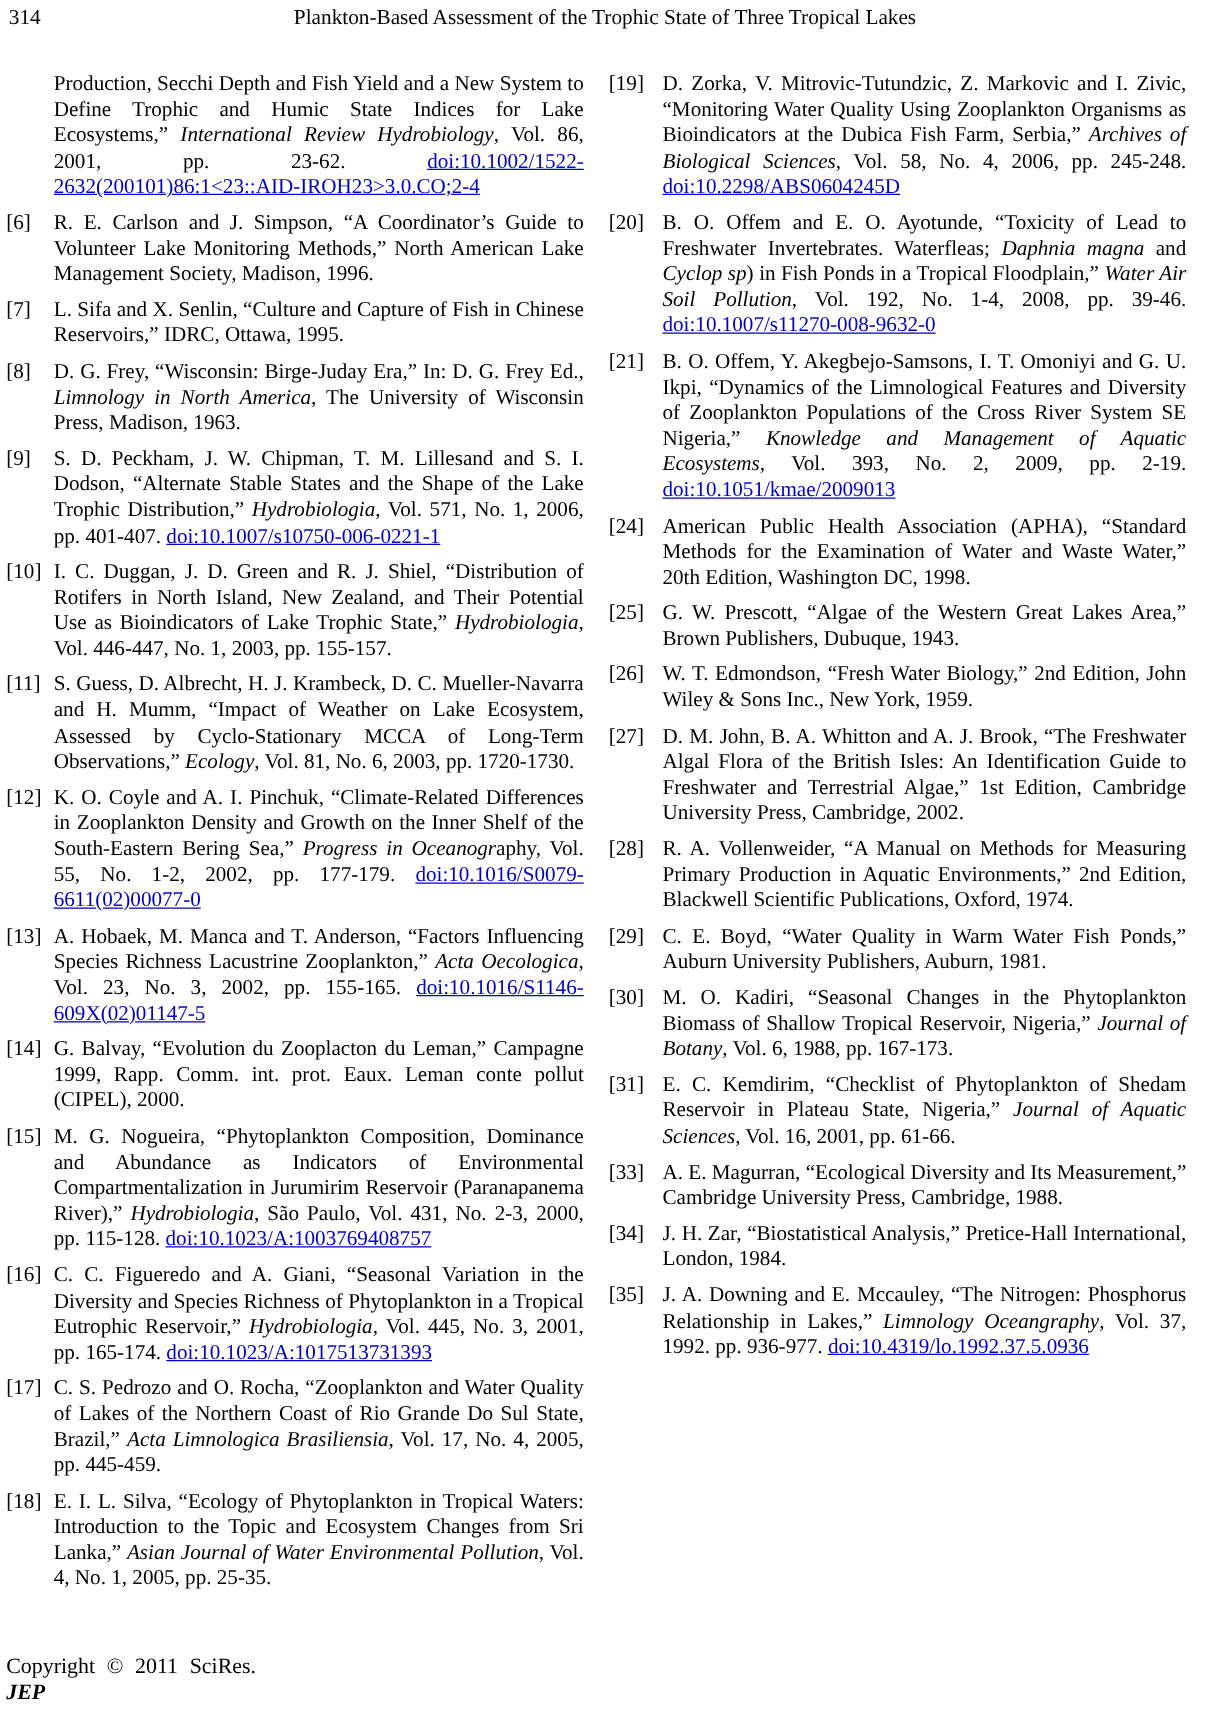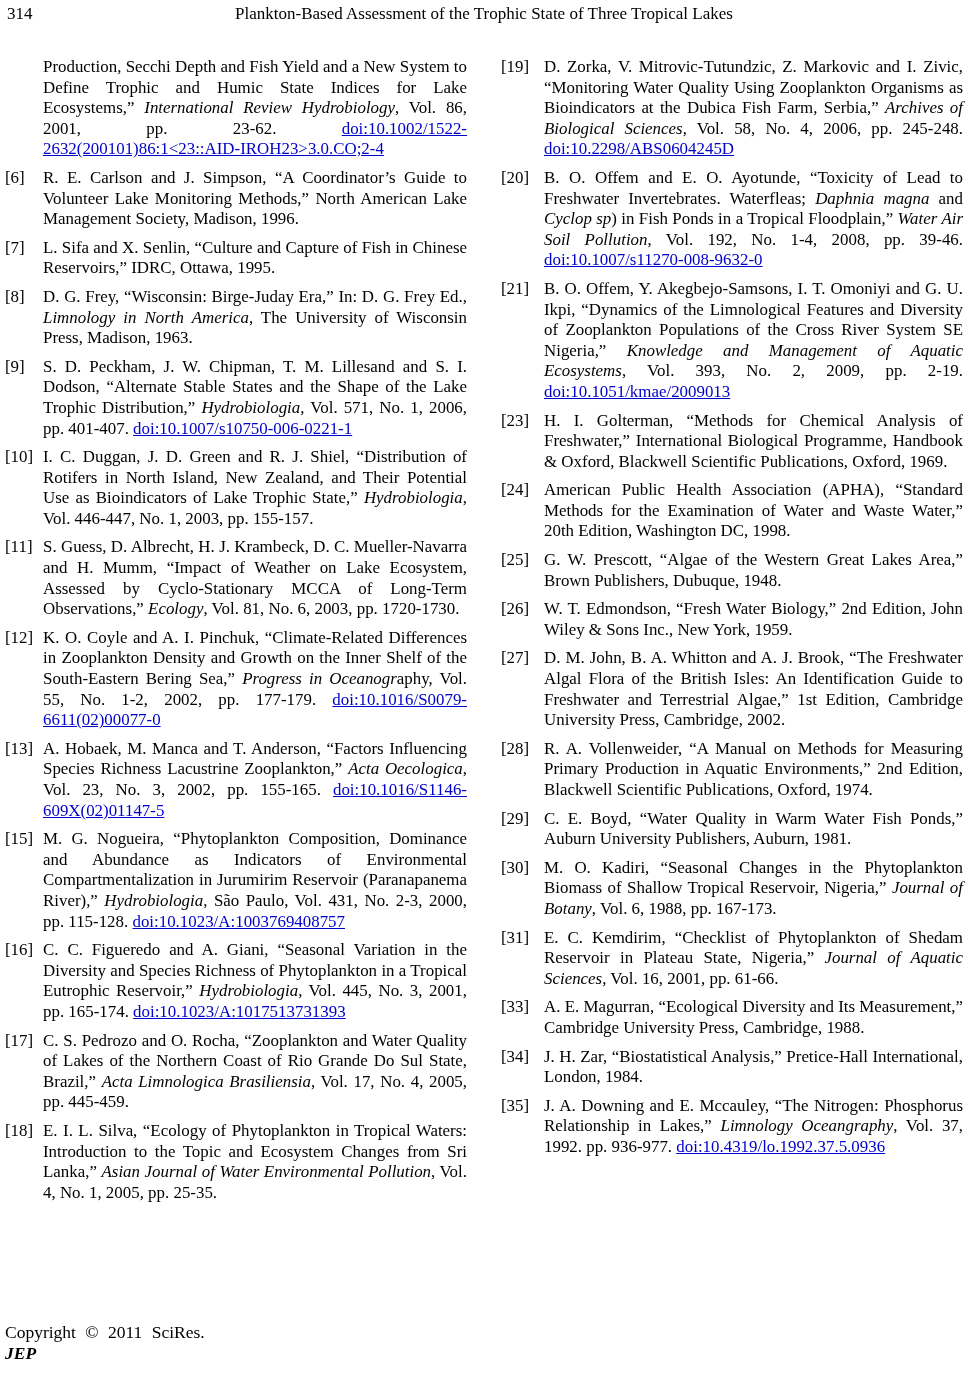--- a/index.html
+++ b/index.html
@@ -17,21 +17,21 @@
   header.running-head {
     position: relative;
     height: 22px;
     font-size: 17px;
     line-height: 20px;
   }
   .page-num { position: absolute; left: 2px; top: 0; }
   .running-title { position: absolute; left: 0; right: 0; top: 0; text-align: center; }
   .columns {
     display: flex;
-    gap: 34px;
+    gap: 20px;
     margin-top: 31px;
   }
   .col { width: 462px; }
   .ref {
     display: flex;
     margin-bottom: 8px;
     font-size: 16.9px;
     line-height: 20.6px;
   }
   .col-left .ref-num  { flex: 0 0 38px; }
@@ -98,20 +98,24 @@
         </div>
         <div class="ref">
           <span class="ref-num">[12]</span>
           <div class="ref-body"><span>K. O. Coyle and A. I. Pinchuk, “Climate-Related Differences in Zooplankton Density and Growth on the Inner Shelf of the South-Eastern Bering Sea,” </span><i>Progress in Oceanogr</i><span>aphy, Vol. 55, No. 1-2, 2002, pp. 177-179. </span><a class="doi" href="#">doi:10.1016/S0079-6611(02)00077-0</a></div>
         </div>
         <div class="ref">
           <span class="ref-num">[13]</span>
           <div class="ref-body"><span>A. Hobaek, M. Manca and T. Anderson, “Factors Influencing Species Richness Lacustrine Zooplankton,” </span><i>Acta Oecologica</i><span>, Vol. 23, No. 3, 2002, pp. 155-165. </span><a class="doi" href="#">doi:10.1016/S1146-609X(02)01147-5</a></div>
         </div>
         <div class="ref">
+          <span class="ref-num">[14]</span>
+          <div class="ref-body"><span>G. Balvay, “Evolution du Zooplacton du Leman,” Campagne 1999, Rapp. Comm. int. prot. Eaux. Leman conte pollut (CIPEL), 2000.</span></div>
+        </div>
+        <div class="ref">
           <span class="ref-num">[15]</span>
           <div class="ref-body"><span>M. G. Nogueira, “Phytoplankton Composition, Dominance and Abundance as Indicators of Environmental Compartmentalization in Jurumirim Reservoir (Paranapanema River),” </span><i>Hydrobiologia</i><span>, São Paulo, Vol. 431, No. 2-3, 2000, pp. 115-128. </span><a class="doi" href="#">doi:10.1023/A:1003769408757</a></div>
         </div>
         <div class="ref">
           <span class="ref-num">[16]</span>
           <div class="ref-body"><span>C. C. Figueredo and A. Giani, “Seasonal Variation in the Diversity and Species Richness of Phytoplankton in a Tropical Eutrophic Reservoir,” </span><i>Hydrobiologia</i><span>, Vol. 445, No. 3, 2001, pp. 165-174. </span><a class="doi" href="#">doi:10.1023/A:1017513731393</a></div>
         </div>
         <div class="ref">
           <span class="ref-num">[17]</span>
           <div class="ref-body"><span>C. S. Pedrozo and O. Rocha, “Zooplankton and Water Quality of Lakes of the Northern Coast of Rio Grande Do Sul State, Brazil,” </span><i>Acta Limnologica Brasiliensia</i><span>, Vol. 17, No. 4, 2005, pp. 445-459.</span></div>
@@ -128,30 +132,26 @@
         </div>
         <div class="ref">
           <span class="ref-num">[20]</span>
           <div class="ref-body"><span>B. O. Offem and E. O. Ayotunde, “Toxicity of Lead to Freshwater Invertebrates. Waterfleas; </span><i>Daphnia magna</i><span> and </span><i>Cyclop sp</i><span>) in Fish Ponds in a Tropical Floodplain,” </span><i>Water Air Soil Pollution</i><span>, Vol. 192, No. 1-4, 2008, pp. 39-46. </span><a class="doi" href="#">doi:10.1007/s11270-008-9632-0</a></div>
         </div>
         <div class="ref">
           <span class="ref-num">[21]</span>
           <div class="ref-body"><span>B. O. Offem, Y. Akegbejo-Samsons, I. T. Omoniyi and G. U. Ikpi, “Dynamics of the Limnological Features and Diversity of Zooplankton Populations of the Cross River System SE Nigeria,” </span><i>Knowledge and Management of Aquatic Ecosystems</i><span>, Vol. 393, No. 2, 2009, pp. 2-19. </span><a class="doi" href="#">doi:10.1051/kmae/2009013</a></div>
         </div>
         <div class="ref">
-          <span class="ref-num">[23]</span>
-          <div class="ref-body"><span>H. I. Golterman, “Methods for Chemical Analysis of Freshwater,” International Biological Programme, Handbook &amp; Oxford, Blackwell Scientific Publications, Oxford, 1969.</span></div>
-        </div>
-        <div class="ref">
           <span class="ref-num">[24]</span>
           <div class="ref-body"><span>American Public Health Association (APHA), “Standard Methods for the Examination of Water and Waste Water,” 20th Edition, Washington DC, 1998.</span></div>
         </div>
         <div class="ref">
           <span class="ref-num">[25]</span>
-          <div class="ref-body"><span>G. W. Prescott, “Algae of the Western Great Lakes Area,” Brown Publishers, Dubuque, 1948.</span></div>
+          <div class="ref-body"><span>G. W. Prescott, “Algae of the Western Great Lakes Area,” Brown Publishers, Dubuque, 1943.</span></div>
         </div>
         <div class="ref">
           <span class="ref-num">[26]</span>
           <div class="ref-body"><span>W. T. Edmondson, “Fresh Water Biology,” 2nd Edition, John Wiley &amp; Sons Inc., New York, 1959.</span></div>
         </div>
         <div class="ref">
           <span class="ref-num">[27]</span>
           <div class="ref-body"><span>D. M. John, B. A. Whitton and A. J. Brook, “The Freshwater Algal Flora of the British Isles: An Identification Guide to Freshwater and Terrestrial Algae,” 1st Edition, Cambridge University Press, Cambridge, 2002.</span></div>
         </div>
         <div class="ref">

